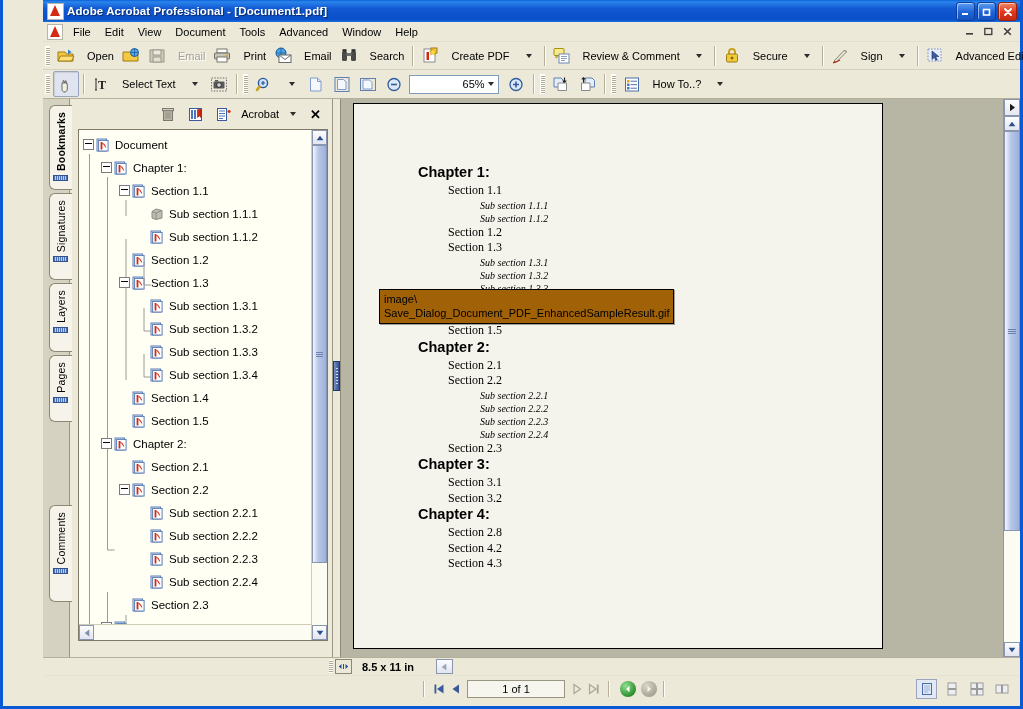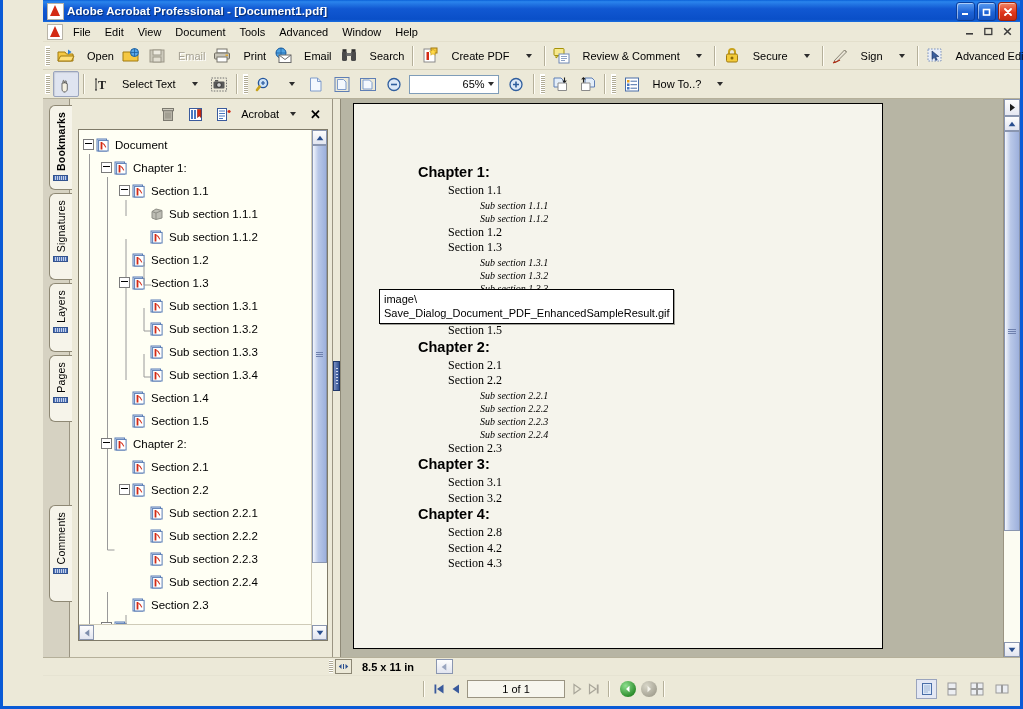--- a/index.html
+++ b/index.html
@@ -122,21 +122,21 @@
   
   .docview{flex:1;position:relative;background:#b7b5a4;overflow:hidden;}
   .page{position:absolute;left:12px;top:4px;width:530px;height:546px;background:#f5f4ec;
         border:1px solid #000;box-sizing:border-box;}
   .pagebody{position:absolute;left:0;top:0;right:0;bottom:0;padding:60px 0 0 64px;
             font-family:"Liberation Serif",serif;color:#000;}
   .ch{font-size:14.5px;font-weight:bold;margin:0 0 2px 0;line-height:17px;font-family:"Liberation Sans",sans-serif;}
   .sec{font-size:12px;margin-left:30px;line-height:15.5px;}
   .sub{font-size:10px;font-style:italic;margin-left:62px;line-height:13px;}
 
-  .tooltip{position:absolute;left:38px;top:190px;background:#ffffff;border:1px solid #000;
+  .tooltip{position:absolute;left:38px;top:190px;background:#a16207;border:1px solid #000;
            padding:2px 3px 3px 4px;font-size:11px;line-height:14px;color:#000;white-space:nowrap;
            box-shadow:1px 1px 0 rgba(0,0,0,.35);}
 
   
   .docscroll{width:16px;background:#ece9d8;display:flex;flex-direction:column;border-left:1px solid #9a9482;}
   .docscroll .topbtn{height:17px;background:linear-gradient(to bottom,#fdfdfd,#e6e8f2);
         border:1px solid #8a96b0;display:flex;align-items:center;justify-content:center;box-sizing:border-box;}
 
   
   .pagesizebar{height:17px;background:#ece9d8;display:flex;align-items:center;

